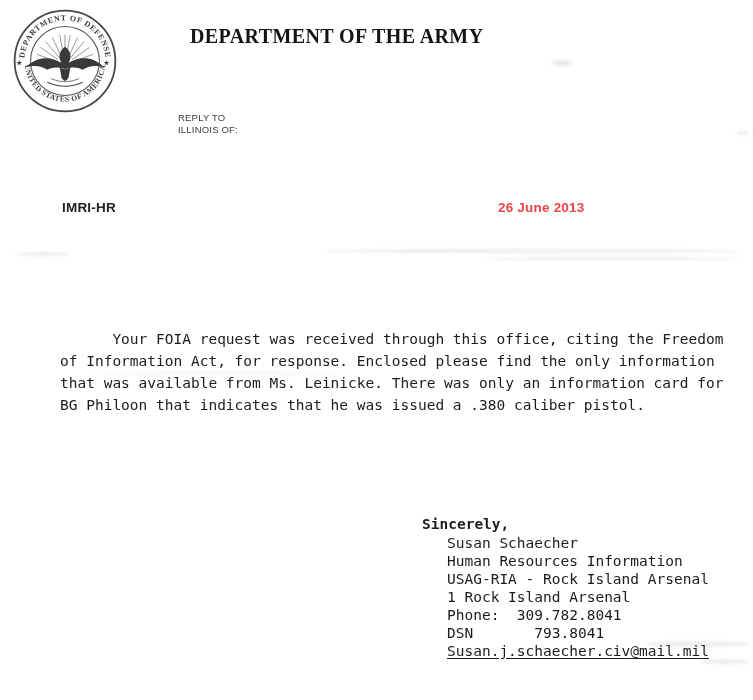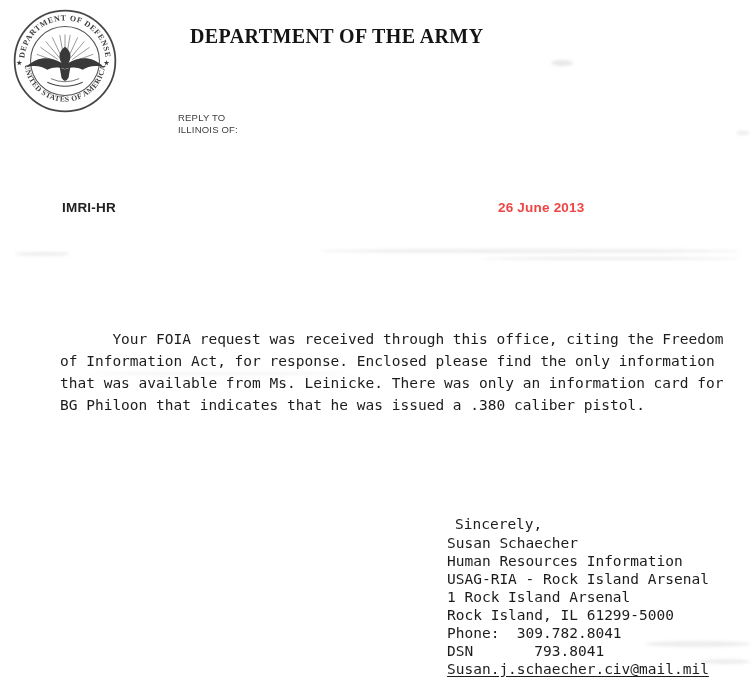--- a/index.html
+++ b/index.html
@@ -40,22 +40,22 @@
     position:absolute;left:453px;top:200px;
     font-weight:bold;font-size:13.5px;color:#ef4444;letter-spacing:.2px;margin-left:45px;
   }
   .mono{font-family:"DejaVu Sans Mono", monospace;margin-top:20px;}
   .body-text{
     position:absolute;left:60px;top:308px;width:660px;
     font-size:14.5px;line-height:22px;color:#1c1c1c;
     white-space:pre;
   }
   .closing{
-    position:absolute;left:455px;top:496px;
-    font-size:14.5px;color:#1c1c1c;white-space:pre;
+    position:absolute;left:422px;top:496px;
+    font-size:14.5px;color:#1c1c1c;white-space:pre;font-weight:bold;
   }
   .sig-block{
     position:absolute;left:447px;top:514px;
     font-size:14.5px;line-height:18px;color:#1c1c1c;
   }
   .sig-line{white-space:pre;}
   .email-line{
     white-space:pre;
     text-decoration:underline;
     text-underline-offset:2px;
@@ -134,21 +134,20 @@
 that was available from Ms. Leinicke. There was only an information card for
 BG Philoon that indicates that he was issued a .380 caliber pistol.</div>
 
   <div class="closing mono">Sincerely,</div>
 
   <div class="sig-block mono">
     <div class="sig-line">Susan Schaecher</div>
     <div class="sig-line">Human Resources Information</div>
     <div class="sig-line">USAG-RIA - Rock Island Arsenal</div>
     <div class="sig-line">1 Rock Island Arsenal</div>
-    <div class="sig-line">Rock Island, IL 61299-5000</div>
     <div class="sig-line">Phone:  309.782.8041</div>
     <div class="sig-line">DSN       793.8041</div>
     <div class="sig-line email-line">Susan.j.schaecher.civ@mail.mil</div>
   </div>
 
   <div class="smudge s1"></div>
   <div class="smudge s2"></div>
   <div class="smudge s3"></div>
   <div class="smudge s4"></div>
   <div class="smudge s5"></div>

